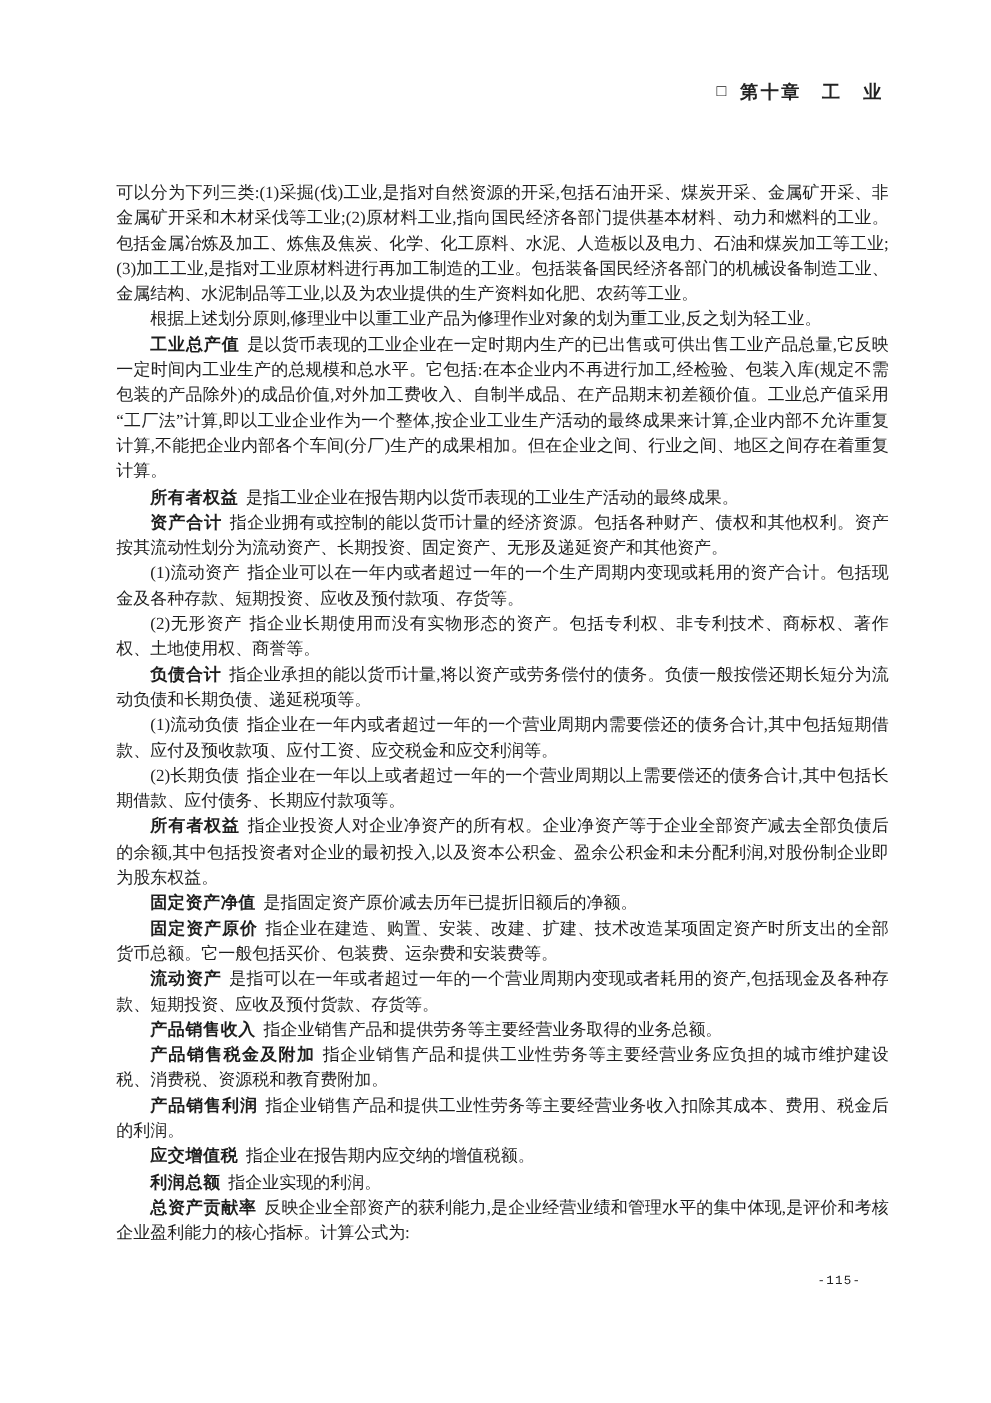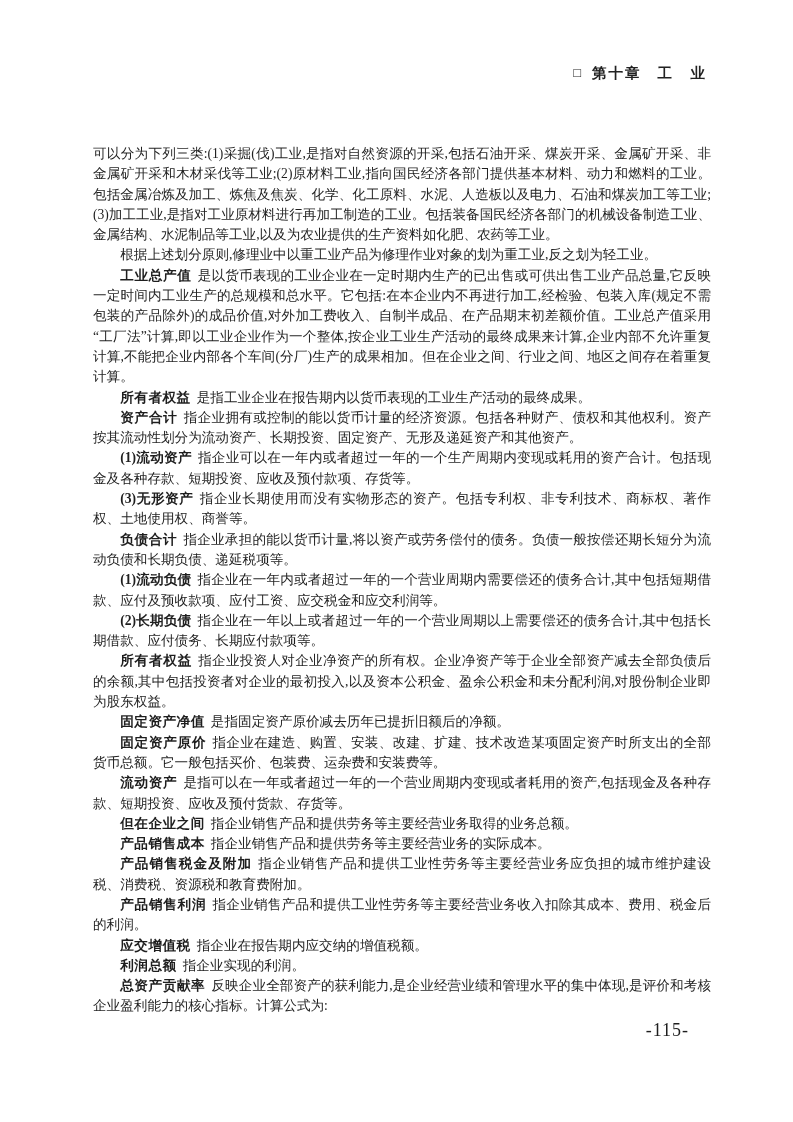--- a/index.html
+++ b/index.html
@@ -61,61 +61,60 @@
     text-indent: 0;
     margin-top: 48px;
   }
   .lead-bold {
     font-weight: bold;
     font-family: "Liberation Sans", sans-serif;
     margin-right: 0.45em;
     letter-spacing: 0.5px;
   }
   .lead-plain {
-    font-weight: bold;
+    font-weight: normal;
     margin-right: 0.45em;
   }
   .page-footer {
     position: absolute;
     top: 1020px;
     right: 104px;
-    font-size: 18px;
+    font-size: 10px;
     letter-spacing: 1px;
     color: #1e1e1e;
-    font-family: Liberation Serif, serif;
+    font-family: Liberation Mono, monospace;
   }
 </style>
 </head>
 <body>
 
 <div class="page">
 
   <div class="running-header">
     <span class="marker">□</span>
     <span class="chapter">第十章</span>
     <span class="title">工　业</span>
   </div>
 
   <div class="doc-body">
       <p class="para noindent">可以分为下列三类:(1)采掘(伐)工业,是指对自然资源的开采,包括石油开采、煤炭开采、金属矿开采、非金属矿开采和木材采伐等工业;(2)原材料工业,指向国民经济各部门提供基本材料、动力和燃料的工业。包括金属冶炼及加工、炼焦及焦炭、化学、化工原料、水泥、人造板以及电力、石油和煤炭加工等工业;(3)加工工业,是指对工业原材料进行再加工制造的工业。包括装备国民经济各部门的机械设备制造工业、金属结构、水泥制品等工业,以及为农业提供的生产资料如化肥、农药等工业。</p>
       <p class="para indent">根据上述划分原则,修理业中以重工业产品为修理作业对象的划为重工业,反之划为轻工业。</p>
       <p class="para term"><span class="lead-bold">工业总产值</span>是以货币表现的工业企业在一定时期内生产的已出售或可供出售工业产品总量,它反映一定时间内工业生产的总规模和总水平。它包括:在本企业内不再进行加工,经检验、包装入库(规定不需包装的产品除外)的成品价值,对外加工费收入、自制半成品、在产品期末初差额价值。工业总产值采用“工厂法”计算,即以工业企业作为一个整体,按企业工业生产活动的最终成果来计算,企业内部不允许重复计算,不能把企业内部各个车间(分厂)生产的成果相加。但在企业之间、行业之间、地区之间存在着重复计算。</p>
       <p class="para term"><span class="lead-bold">所有者权益</span>是指工业企业在报告期内以货币表现的工业生产活动的最终成果。</p>
       <p class="para term"><span class="lead-bold">资产合计</span>指企业拥有或控制的能以货币计量的经济资源。包括各种财产、债权和其他权利。资产按其流动性划分为流动资产、长期投资、固定资产、无形及递延资产和其他资产。</p>
       <p class="para sub"><span class="lead-plain">(1)流动资产</span>指企业可以在一年内或者超过一年的一个生产周期内变现或耗用的资产合计。包括现金及各种存款、短期投资、应收及预付款项、存货等。</p>
-      <p class="para sub"><span class="lead-plain">(3)无形资产</span>指企业长期使用而没有实物形态的资产。包括专利权、非专利技术、商标权、著作权、土地使用权、商誉等。</p>
+      <p class="para sub"><span class="lead-plain">(2)无形资产</span>指企业长期使用而没有实物形态的资产。包括专利权、非专利技术、商标权、著作权、土地使用权、商誉等。</p>
       <p class="para term"><span class="lead-bold">负债合计</span>指企业承担的能以货币计量,将以资产或劳务偿付的债务。负债一般按偿还期长短分为流动负债和长期负债、递延税项等。</p>
       <p class="para sub"><span class="lead-plain">(1)流动负债</span>指企业在一年内或者超过一年的一个营业周期内需要偿还的债务合计,其中包括短期借款、应付及预收款项、应付工资、应交税金和应交利润等。</p>
       <p class="para sub"><span class="lead-plain">(2)长期负债</span>指企业在一年以上或者超过一年的一个营业周期以上需要偿还的债务合计,其中包括长期借款、应付债务、长期应付款项等。</p>
       <p class="para term"><span class="lead-bold">所有者权益</span>指企业投资人对企业净资产的所有权。企业净资产等于企业全部资产减去全部负债后的余额,其中包括投资者对企业的最初投入,以及资本公积金、盈余公积金和未分配利润,对股份制企业即为股东权益。</p>
       <p class="para term"><span class="lead-bold">固定资产净值</span>是指固定资产原价减去历年已提折旧额后的净额。</p>
       <p class="para term"><span class="lead-bold">固定资产原价</span>指企业在建造、购置、安装、改建、扩建、技术改造某项固定资产时所支出的全部货币总额。它一般包括买价、包装费、运杂费和安装费等。</p>
       <p class="para term"><span class="lead-bold">流动资产</span>是指可以在一年或者超过一年的一个营业周期内变现或者耗用的资产,包括现金及各种存款、短期投资、应收及预付货款、存货等。</p>
-      <p class="para term"><span class="lead-bold">但在企业之间</span>指企业销售产品和提供劳务等主要经营业务取得的业务总额。</p>
-      <p class="para term"><span class="lead-bold">产品销售成本</span>指企业销售产品和提供劳务等主要经营业务的实际成本。</p>
+      <p class="para term"><span class="lead-bold">产品销售收入</span>指企业销售产品和提供劳务等主要经营业务取得的业务总额。</p>
       <p class="para term"><span class="lead-bold">产品销售税金及附加</span>指企业销售产品和提供工业性劳务等主要经营业务应负担的城市维护建设税、消费税、资源税和教育费附加。</p>
       <p class="para term"><span class="lead-bold">产品销售利润</span>指企业销售产品和提供工业性劳务等主要经营业务收入扣除其成本、费用、税金后的利润。</p>
       <p class="para term"><span class="lead-bold">应交增值税</span>指企业在报告期内应交纳的增值税额。</p>
       <p class="para term"><span class="lead-bold">利润总额</span>指企业实现的利润。</p>
       <p class="para term"><span class="lead-bold">总资产贡献率</span>反映企业全部资产的获利能力,是企业经营业绩和管理水平的集中体现,是评价和考核企业盈利能力的核心指标。计算公式为:</p>
     </div>
 
   <div class="page-footer">-115-</div>
 
 </div>

